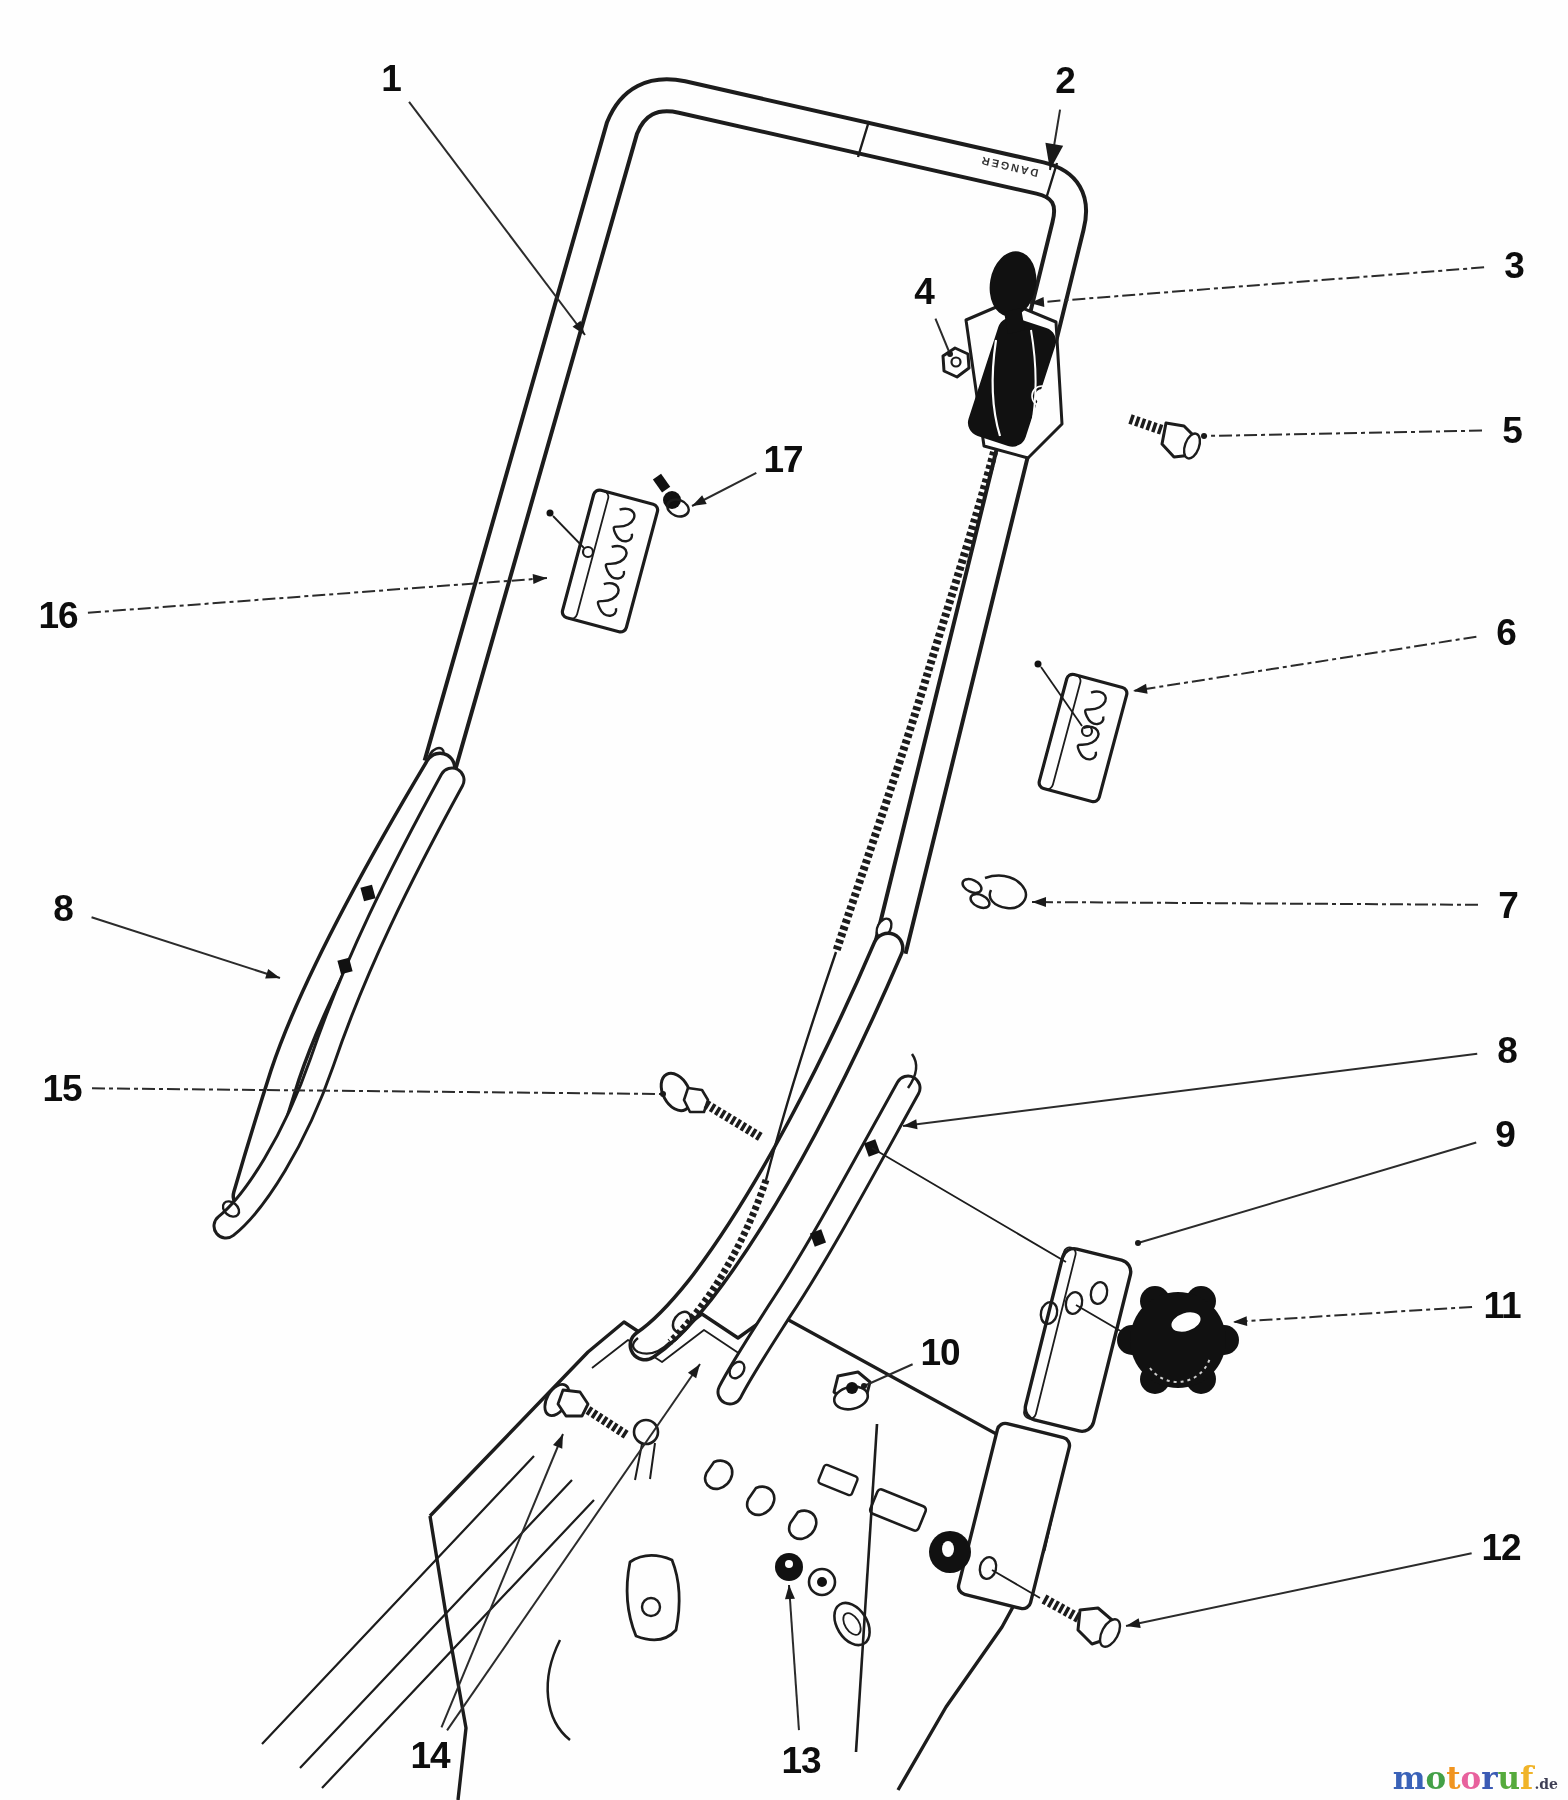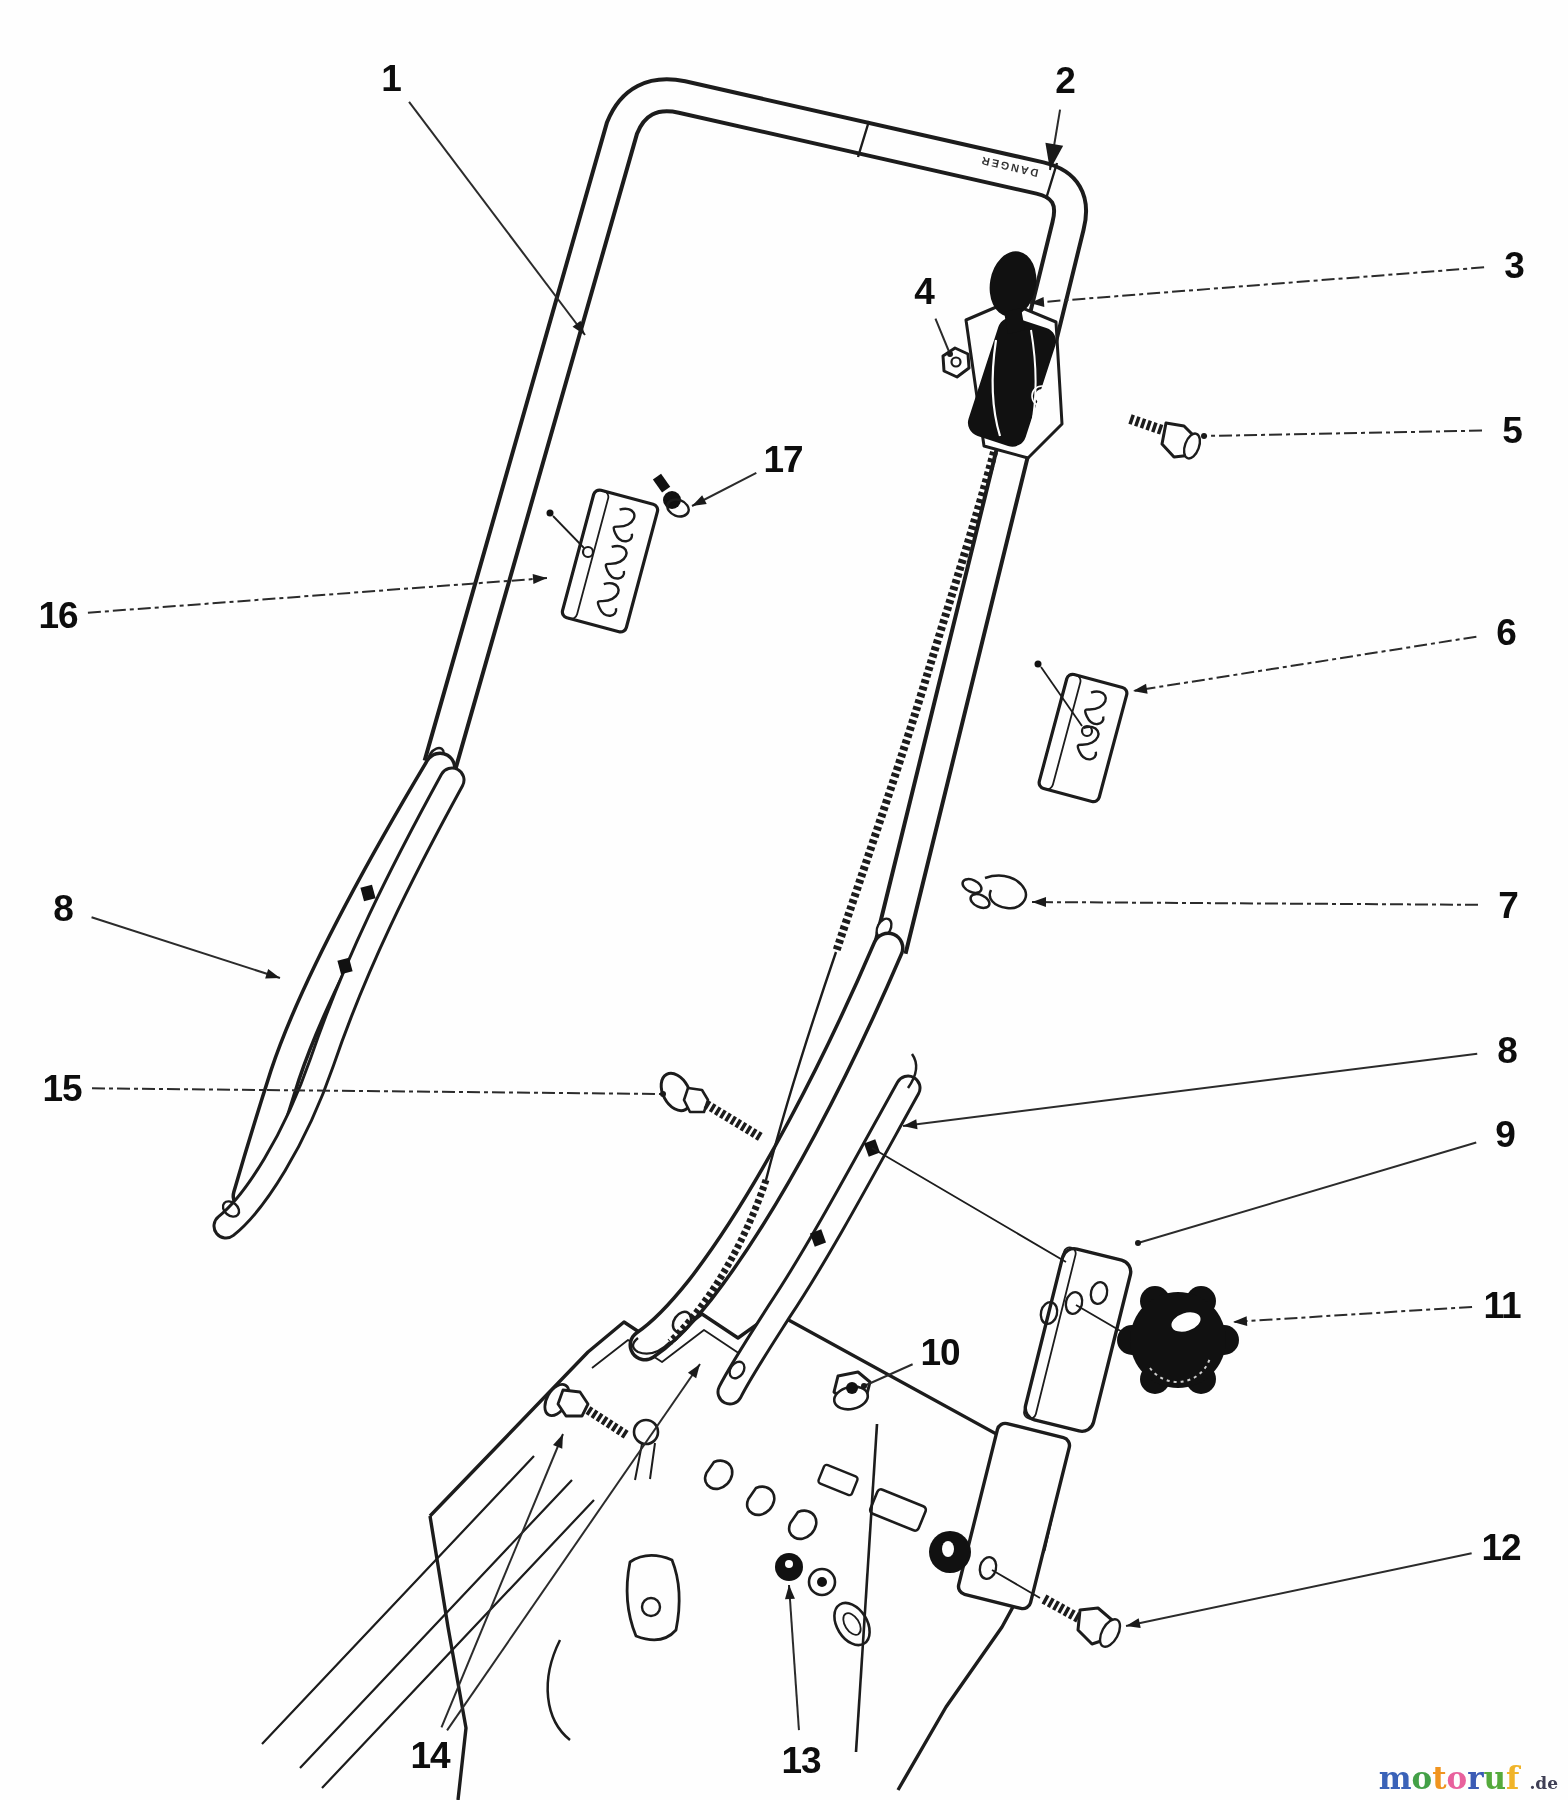--- a/index.html
+++ b/index.html
@@ -8,21 +8,21 @@
   svg{position:absolute;left:0;top:0;}
   .leader{stroke:#2b2b2b;stroke-width:2;fill:none;}
   .leader.dashed{stroke-dasharray:13 4 4 4;}
   .callout-num{font:700 37px "Liberation Sans",sans-serif;fill:#0d0d0d;
                text-anchor:middle;dominant-baseline:central;letter-spacing:-1px;}
   .decal{font:600 11px "Liberation Sans",sans-serif;fill:#1a1a1a;letter-spacing:2px;
          text-anchor:middle;opacity:.9;}
   .watermark{position:absolute;right:10px;bottom:6px;line-height:1;white-space:nowrap;
              font-family:"DejaVu Serif",serif;font-weight:700;}
   .watermark .ltr{font-size:31px;}
-  .wm-suffix{font-size:17px;margin-left:10px;font-weight:700;}
+  .wm-suffix{font-size:14px;margin-left:1px;font-weight:700;}
 </style>
 </head>
 <body>
 
 <div class="page">
 
 <svg id="scene" width="1568" height="1800" viewBox="0 0 1568 1800">
 
   <g id="assembly" stroke="#1c1c1c" fill="none" stroke-width="3" stroke-linejoin="round">
 

